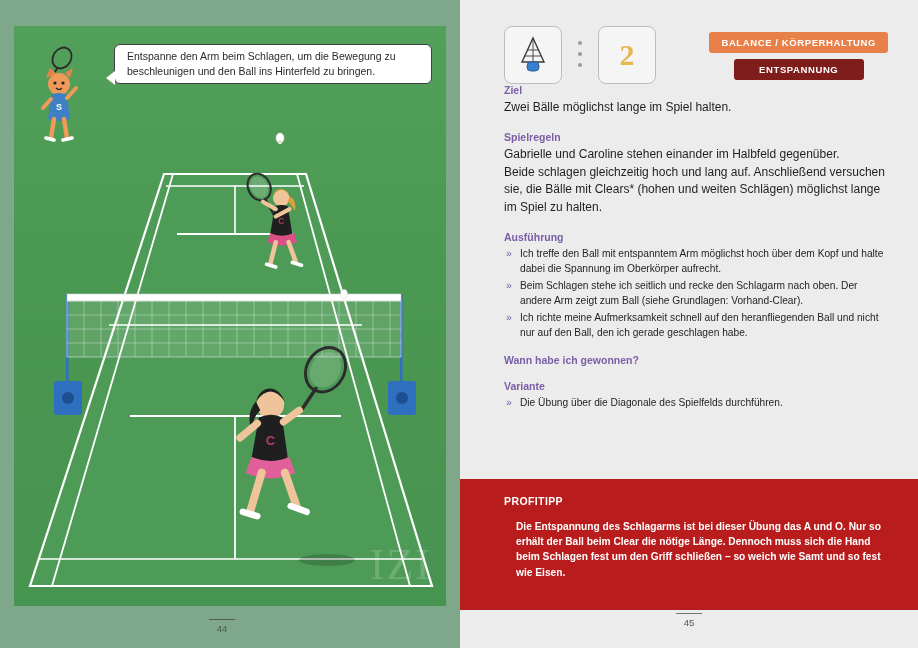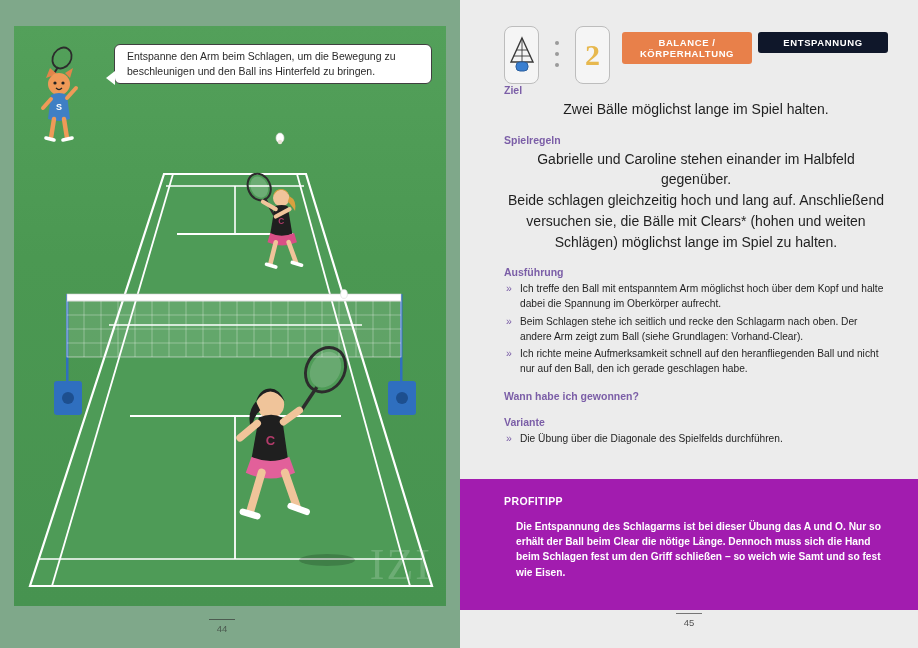--- a/index.html
+++ b/index.html
@@ -148,60 +148,60 @@
     align-items: center;
     justify-content: center;
     font-family: "Liberation Serif", serif;
     font-size: 30px;
     font-weight: bold;
     color: #e7b84e;
   }
   .tags {
     margin-left: auto;
     display: flex;
-    align-items: flex-start;
+    flex-direction: column;
+    align-items: center;
     gap: 6px;
     padding-top: 6px;
   }
   .tag {
     color: #ffffff;
     font-size: 9.5px;
     font-weight: bold;
     letter-spacing: 0.6px;
     padding: 5px 12px;
     border-radius: 3px;
     text-align: center;
     min-width: 130px;
     box-sizing: border-box;
   }
   .tag-orange { background: #e8804a; }
-  .tag-green  { background: #0f172a; }
+  .tag-green  { background: #7f1d1d; }
 
   h1.title {
     margin: 32px 0 22px 0;
     font-family: "Liberation Sans", sans-serif;
     font-size: 21px;
     font-weight: bold;
     letter-spacing: 0.5px;
     color: #7b5ea7;
     text-transform: uppercase;
   }
   .sec-head {
     color: #7b5ea7;
     font-size: 10.5px;
     font-weight: bold;
     margin: 14px 0 3px 0;
   }
   .sec-head.first { margin-top: 0; }
   p.body {
     margin: 0;
-    font-size: 14px;
+    font-size: 12px;
     line-height: 1.48;
     color: #1f1f1f;
-    text-align: center;
   }
   ul.bullets {
     margin: 2px 0 0 0;
     padding: 0;
     list-style: none;
   }
   ul.bullets li {
     position: relative;
     padding-left: 16px;
     font-size: 10.2px;
@@ -215,21 +215,21 @@
     left: 2px;
     top: 0;
     color: #7b5ea7;
     font-size: 10.5px;
   }
   .tip-band {
     position: absolute;
     left: 0;
     right: 0;
     bottom: 38px;
-    background: #a21caf;
+    background: #b91c1c;
     padding: 16px 18px 18px 44px;
     box-sizing: border-box;
   }
   .tip-title {
     color: #ffffff;
     font-size: 10.5px;
     font-weight: bold;
     letter-spacing: 0.4px;
     margin-bottom: 5px;
   }

